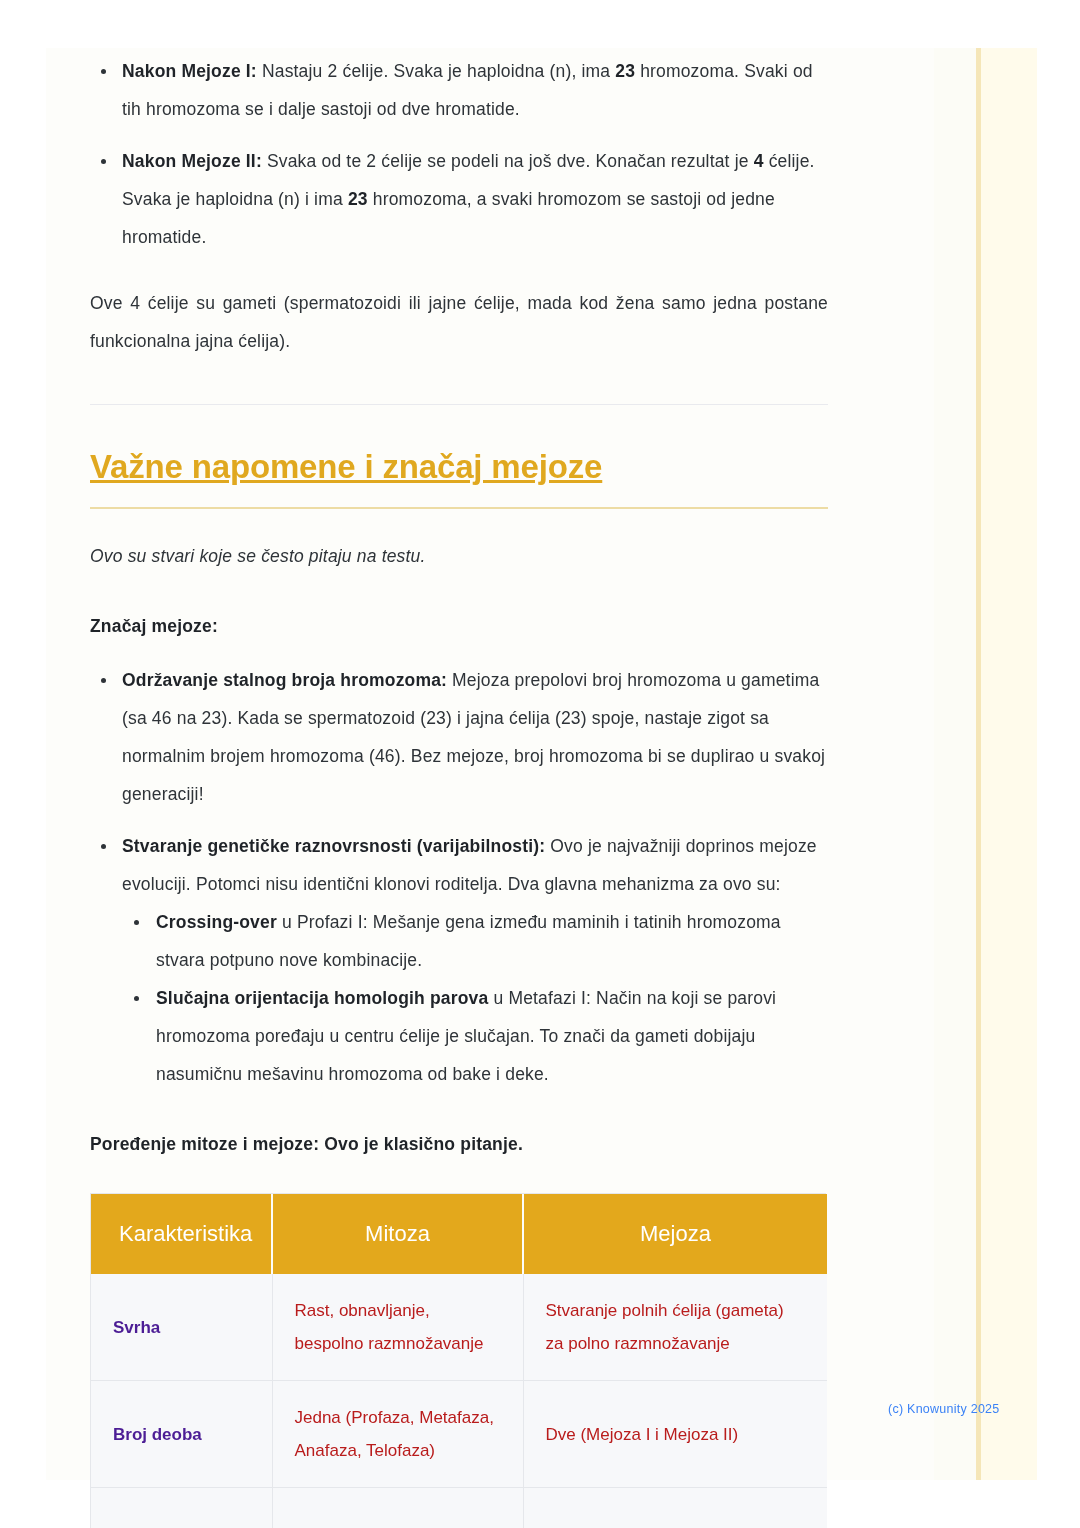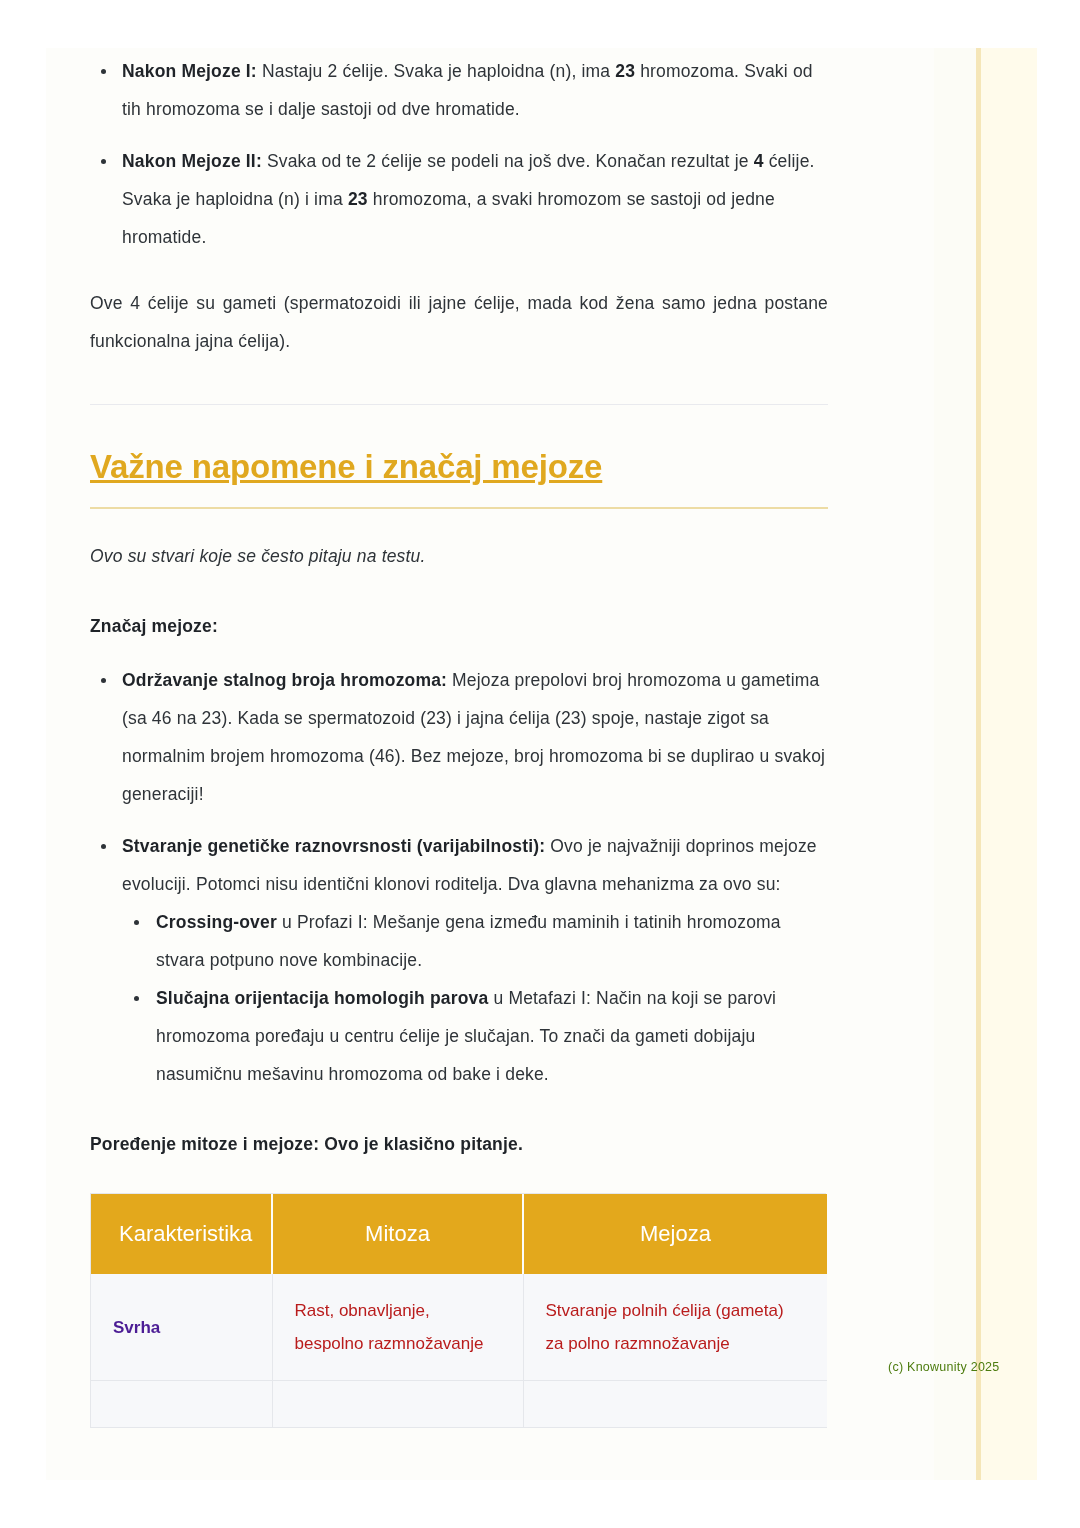--- a/index.html
+++ b/index.html
@@ -181,23 +181,23 @@
   table.cmp td.rowhead { font-weight: bold; color: #4c1d95; }
   col.c1 { width: 181px; }
   col.c2 { width: 251px; }
   col.c3 { width: 304px; }
   tr.partial-row td { height: 46px; padding: 0 22px; }
 
   
   .watermark {
     position: absolute;
     left: 888px;
-    top: 1360px;
+    top: 1402px;
     font-size: 12.5px;
-    color: #4d7c0f;
+    color: #3b82f6;
     white-space: nowrap;
     letter-spacing: 0.02em;
   }
 </style>
 </head>
 <body>
 
 <div class="page-sheet"></div>
 <div class="page-rail"></div>
 <div class="page-accent-line"></div>
@@ -261,20 +261,25 @@
           <th>Mitoza</th>
           <th>Mejoza</th>
         </tr>
       </thead>
       <tbody>
         <tr>
           <td class="rowhead">Svrha</td>
           <td>Rast, obnavljanje, bespolno razmnožavanje</td>
           <td>Stvaranje polnih ćelija (gameta) za polno razmnožavanje</td>
         </tr>
+        <tr>
+          <td class="rowhead">Broj deoba</td>
+          <td>Jedna (Profaza, Metafaza, Anafaza, Telofaza)</td>
+          <td>Dve (Mejoza I i Mejoza II)</td>
+        </tr>
         <tr class="partial-row">
           <td></td>
           <td></td>
           <td></td>
         </tr>
       </tbody>
     </table>
   </div>
 
 </div>

